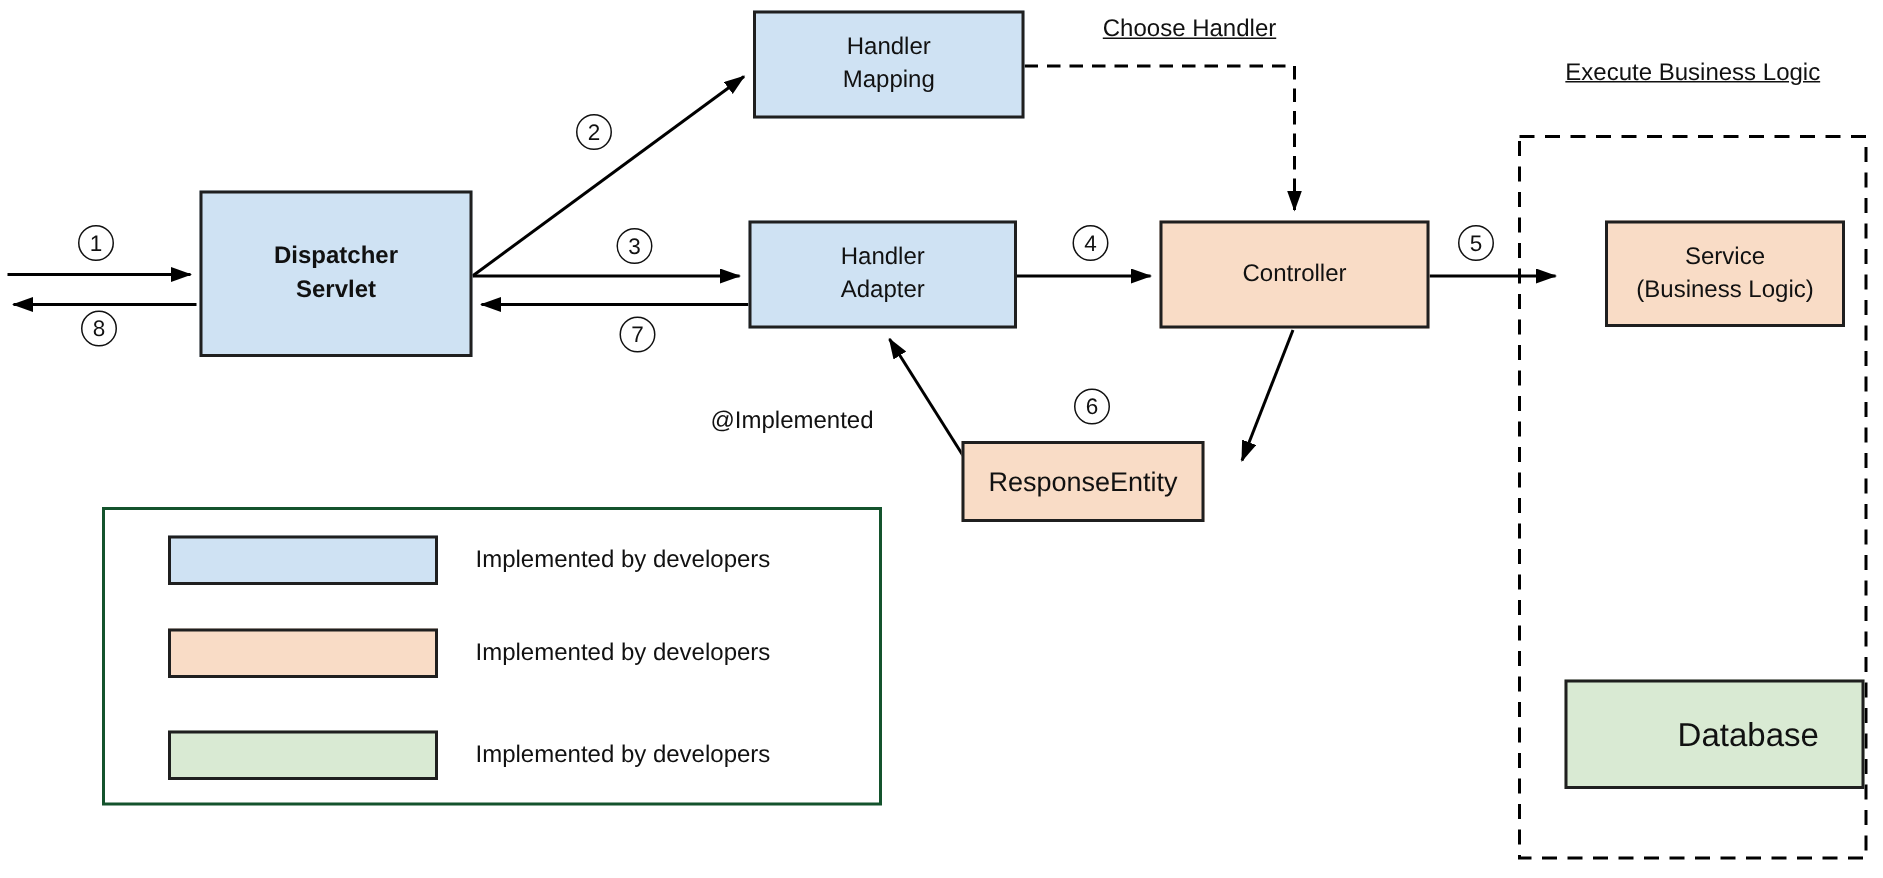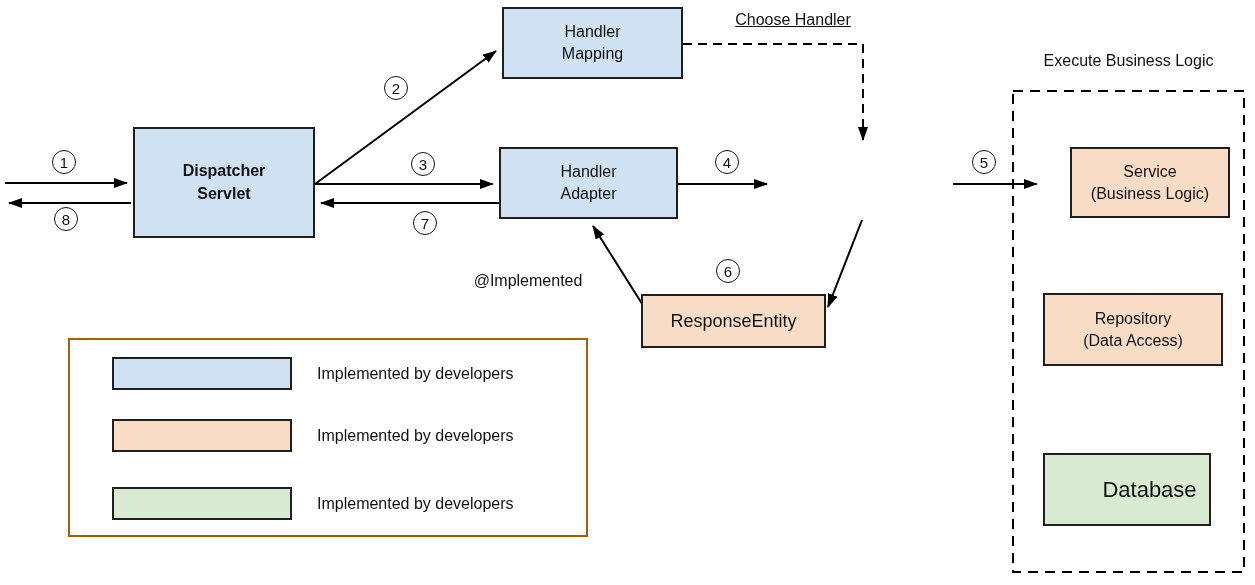--- a/index.html
+++ b/index.html
@@ -13,36 +13,36 @@
     display:flex;align-items:center;justify-content:center;text-align:center;
     white-space:pre-line;font-size:16px;line-height:1.35;
   }
   .fill-blue{background:#cfe2f3;}
   .fill-orange{background:#f9dcc6;}
   .fill-green{background:#d9ead3;}
   .n-dispatcher{left:133px;top:127px;width:182px;height:111px;font-size:16px;font-weight:bold;line-height:1.4;}
   .n-mapping{left:502px;top:7px;width:181px;height:72px;}
   .n-adapter{left:499px;top:147px;width:179px;height:72px;}
   .n-controller{left:773px;top:147px;width:180px;height:72px;}
-  .n-response{left:641px;top:294px;width:185px;height:54px;font-size:18px;}
+  .n-response{left:641px;top:294px;width:162px;height:54px;font-size:18px;}
   .n-service{left:1070px;top:147px;width:160px;height:71px;}
   .n-repository{left:1043px;top:293px;width:180px;height:73px;}
-  .n-database{left:1043px;top:453px;width:168px;height:73px;font-size:22px;padding-left:45px;}
+  .n-database{left:1043px;top:453px;width:200px;height:73px;font-size:22px;padding-left:45px;}
   .step{
     position:absolute;width:24px;height:24px;border:1.5px solid #111;border-radius:50%;
     display:flex;align-items:center;justify-content:center;font-size:15px;
     transform:translate(-50%,-50%);background:#ffffff;box-sizing:border-box;
   }
   .float-label{
     position:absolute;transform:translate(-50%,-50%);font-size:16px;white-space:nowrap;
   }
-  .group-title{position:absolute;left:1013px;top:52px;width:231px;text-align:center;font-size:16px;}
+  .group-title{position:absolute;left:1013px;top:40px;width:231px;text-align:center;font-size:16px;text-decoration:underline;}
   .legend{
     position:absolute;left:68px;top:338px;width:520px;height:199px;
-    border:2px solid #a16207;box-sizing:border-box;background:#fff;
+    border:2px solid #14532d;box-sizing:border-box;background:#fff;
   }
   .legend .swatch{
     position:absolute;left:42px;width:180px;height:33px;
     border:2px solid #1f1f1f;box-sizing:border-box;
   }
   .legend .swatch-label{
     position:absolute;left:247px;width:260px;height:33px;
     display:flex;align-items:center;font-size:16px;
   }
   .row1{top:17px;} .row2{top:79px;} .row3{top:147px;}
@@ -83,25 +83,24 @@
   </svg>
 
   <div class="group-title">Execute Business Logic</div>
 
   <div class="node fill-blue n-dispatcher">Dispatcher
 Servlet</div>
   <div class="node fill-blue n-mapping">Handler
 Mapping</div>
   <div class="node fill-blue n-adapter">Handler
 Adapter</div>
+  <div class="node fill-orange n-controller">Controller</div>
   <div class="node fill-orange n-response">ResponseEntity</div>
   <div class="node fill-orange n-service">Service
 (Business Logic)</div>
-  <div class="node fill-orange n-repository">Repository
-(Data Access)</div>
   <div class="node fill-green n-database">Database</div>
 
   <div class="step" style="left:64px;top:162px;">1</div>
   <div class="step" style="left:396px;top:88px;">2</div>
   <div class="step" style="left:423px;top:164px;">3</div>
   <div class="step" style="left:727px;top:162px;">4</div>
   <div class="step" style="left:984px;top:162px;">5</div>
   <div class="step" style="left:728px;top:271px;">6</div>
   <div class="step" style="left:425px;top:223px;">7</div>
   <div class="step" style="left:66px;top:219px;">8</div>

